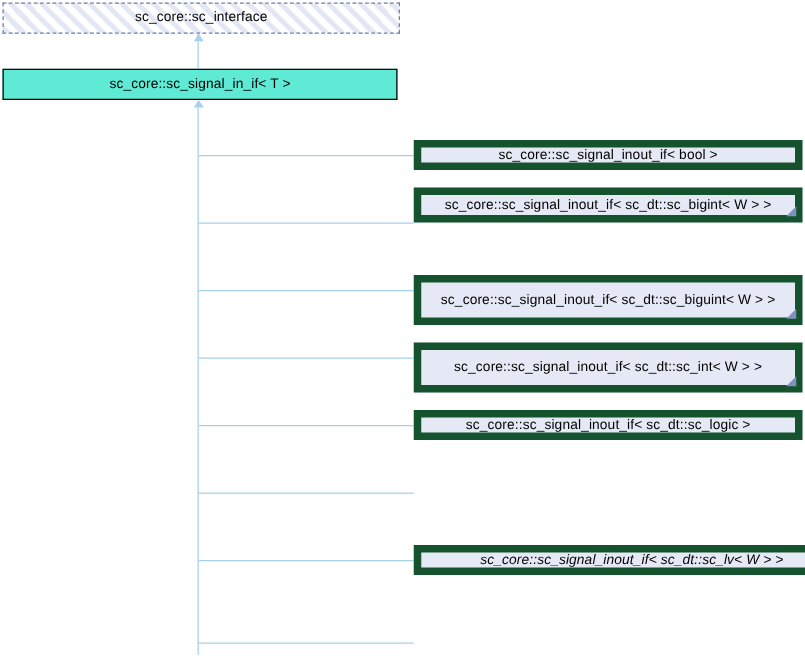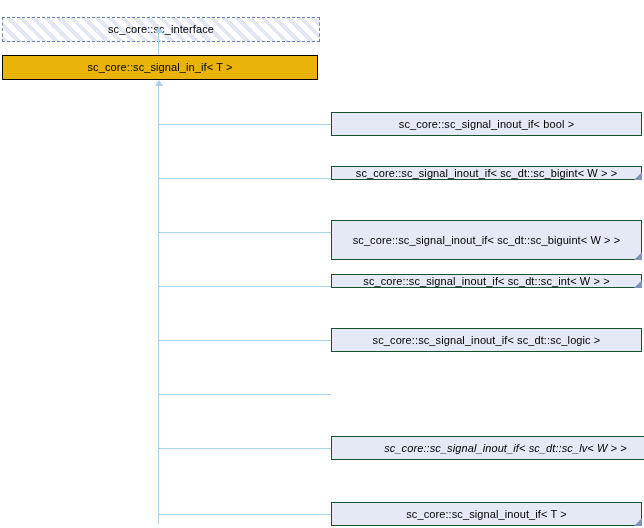--- a/index.html
+++ b/index.html
@@ -37,32 +37,31 @@
   
   .node.root {
     border: 1px dashed #6a80b4;
     background-color: #ffffff;
     background-image: repeating-linear-gradient(
         45deg,
         #e3e7f3 0px,
         #e3e7f3 4px,
         #ffffff 4px,
         #ffffff 9px);
-    margin-top: 15px;
   }
 
   
   .node.current {
     border: 1px solid #000000;
-    background: #eab308;
+    background: #5eead4;
   }
 
   
   .node.derived {
-    border: 1px solid #14532d;
+    border: 6px solid #14532d;
     background: #e5e9f5;
   }
 
   
   .node.dogear::after {
     content: "";
     position: absolute;
     right: -1px;
     bottom: -1px;
     width: 0;
@@ -118,38 +117,35 @@
   <div class="edge-h" style="left:159px; top:286px; width:172px;"></div>
   <div class="edge-h" style="left:159px; top:340px; width:172px;"></div>
   <div class="edge-h" style="left:159px; top:394px; width:172px;"></div>
   <div class="edge-h" style="left:159px; top:448px; width:172px;"></div>
   <div class="edge-h" style="left:159px; top:514px; width:172px;"></div>
 
   <div class="node derived" style="left:331px; top:112px; width:311px; height:24px;">
     <span>sc_core::sc_signal_inout_if&lt; bool &gt;</span>
   </div>
 
-  <div class="node derived dogear" style="left:331px; top:166px; width:311px; height:14px;">
+  <div class="node derived dogear" style="left:331px; top:150px; width:311px; height:28px;">
     <span>sc_core::sc_signal_inout_if&lt; sc_dt::sc_bigint&lt; W &gt; &gt;</span>
   </div>
 
   <div class="node derived dogear" style="left:331px; top:220px; width:311px; height:40px;">
     <span>sc_core::sc_signal_inout_if&lt; sc_dt::sc_biguint&lt; W &gt; &gt;</span>
   </div>
 
-  <div class="node derived dogear" style="left:331px; top:274px; width:311px; height:14px;">
+  <div class="node derived dogear" style="left:331px; top:274px; width:311px; height:40px;">
     <span>sc_core::sc_signal_inout_if&lt; sc_dt::sc_int&lt; W &gt; &gt;</span>
   </div>
 
   <div class="node derived" style="left:331px; top:328px; width:311px; height:24px;">
     <span>sc_core::sc_signal_inout_if&lt; sc_dt::sc_logic &gt;</span>
   </div>
 
 
   <div class="node derived" style="left:331px; top:436px; width:349px; height:24px;font-style:italic;">
     <span>sc_core::sc_signal_inout_if&lt; sc_dt::sc_lv&lt; W &gt; &gt;</span>
   </div>
 
-  <div class="node derived dogear" style="left:331px; top:502px; width:311px; height:24px;">
-    <span>sc_core::sc_signal_inout_if&lt; T &gt;</span>
-  </div>
 
 </div>
 
 </body></html>

